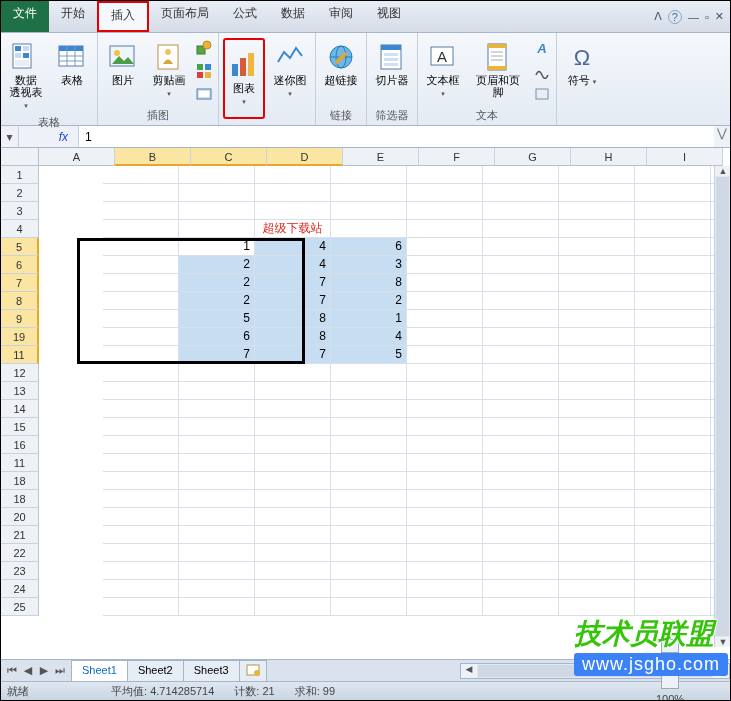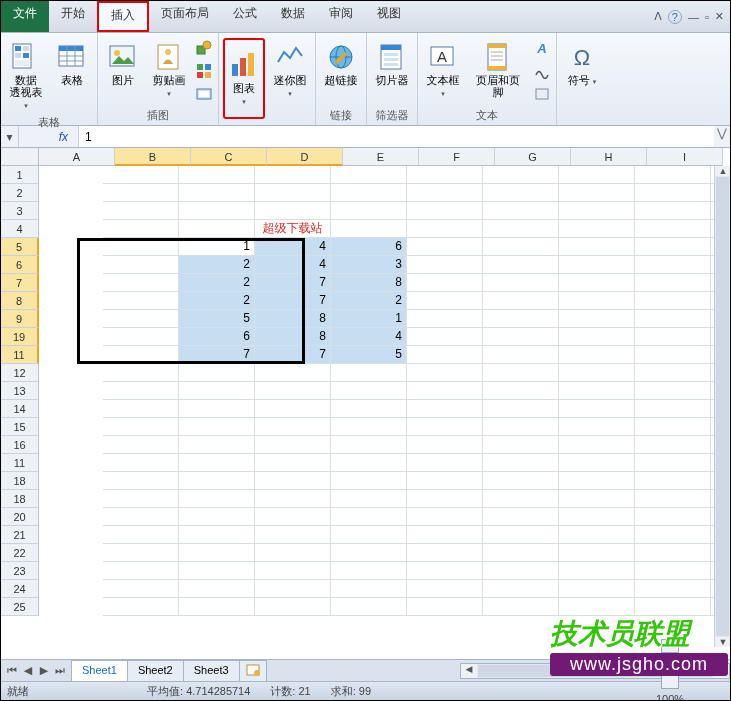--- a/index.html
+++ b/index.html
@@ -69,21 +69,21 @@
 
 .status { position:absolute; bottom:0; left:0; right:0; height:19px; background:linear-gradient(#dfe7f1,#c9d5e3); display:flex; align-items:center; font-size:11px; color:#444; padding:0 6px; border-top:1px solid #a7b5c8; }
 .status .sp { margin:0 10px; }
 .status-right { margin-left:auto; display:flex; align-items:center; gap:4px;flex-direction:column; }
 .view-btn { width:18px; height:14px; border:1px solid #9ab; background:#eef2f8; cursor:pointer; }
 .zoom-slider { width:100px; height:3px; background:#99a9bc; position:relative; margin:0 4px;}
 .zoom-slider .thumb { position:absolute; width:8px; height:12px; background:#d7e0eb; border:1px solid #89a; left:46px; top:-5px; }
 
 .watermark { position:absolute; right:2px; bottom:24px; pointer-events:none; }
 .watermark .t1 { font-size:28px; font-weight:bold; font-style:italic; color:#34c40a; text-shadow:-1px 0 #fff,1px 0 #fff,0 -1px #fff,0 1px #fff; }
-.watermark .t2 { font-size:18px; color:#fff; background:#701a75; padding:1px 20px; border-radius:3px; letter-spacing:1px;}
+.watermark .t2 { font-size:18px; color:#fff; background:#3b82f6; padding:1px 8px; border-radius:3px; letter-spacing:1px;}
 </style>
 </head>
 <body>
 
 <div class="tabs">
   <div class="tab file">文件</div>
   <div class="tab">开始</div>
   <div class="tab active red-frame">插入</div>
   <div class="tab">页面布局</div>
   <div class="tab">公式</div>
@@ -653,21 +653,21 @@
   <div class="h-scroll">
     <div class="arrow">◀</div>
     <div style="flex:1;background:#cfd8e4;margin:1px"></div>
     <div class="arrow">▶</div>
   </div>
 </div>
 
 <div class="status">
   <span>就绪</span>
   <span class="sp"></span>
-  <span style="margin-left:98px"><span>平均值:</span> <span>4.714285714</span></span>
+  <span style="margin-left:62px"><span>平均值:</span> <span>4.714285714</span></span>
   <span class="sp"></span>
   <span><span>计数:</span> <span>21</span></span>
   <span class="sp"></span>
   <span><span>求和:</span> <span>99</span></span>
   <div class="status-right">
     <div class="view-btn"></div>
     <div class="view-btn"></div>
     <div class="view-btn"></div>
     <span>100%</span>
     <span>−</span>

